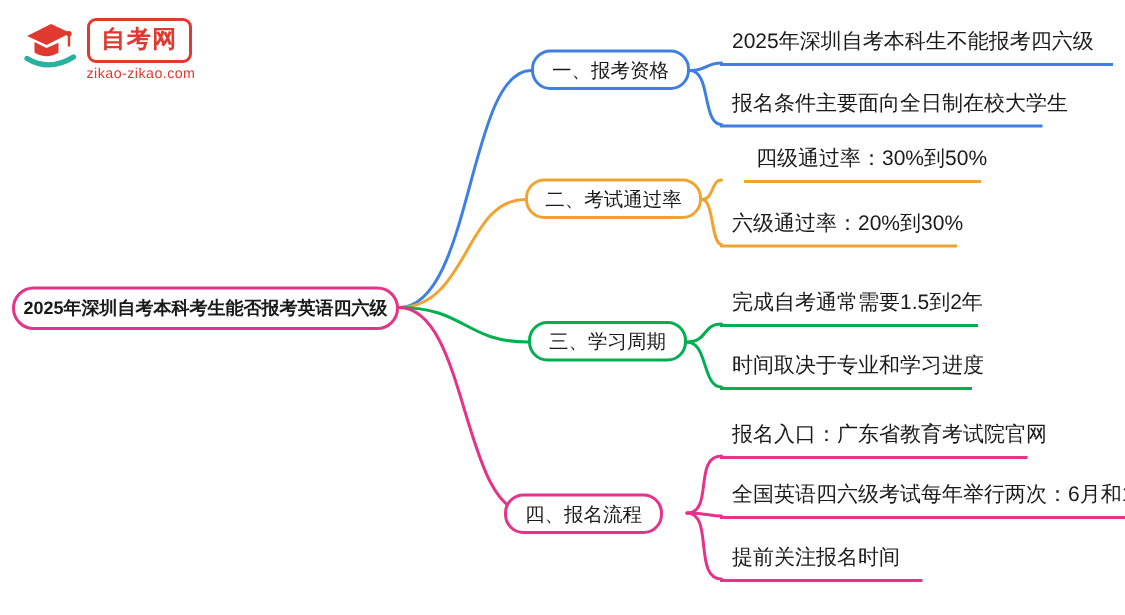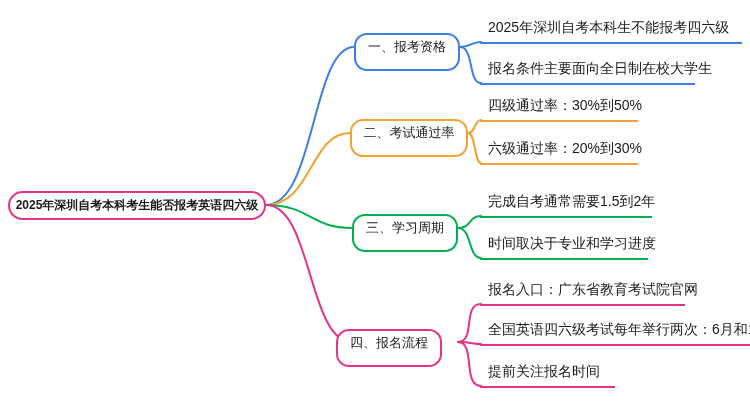--- a/index.html
+++ b/index.html
@@ -21,45 +21,58 @@
   }
   
   svg.connectors{position:absolute;left:0;top:0;width:750px;height:410px;}
   svg.connectors path{fill:none;stroke-width:2;stroke-linecap:round;}
   
   .node{
     position:absolute;background:#fff;border:2px solid #888;border-radius:14px;
     text-align:center;white-space:nowrap;box-sizing:border-box;z-index:2;
   }
   .root-node{left:8px;top:191px;width:258px;height:29px;font-size:12px;font-weight:600;line-height:25px;border-radius:15px;padding:0 4px;}
-  .branch-node{height:38px;font-size:13px;line-height:23px;border-radius:13px;}
+  .branch-node{height:27px;font-size:13px;line-height:23px;border-radius:13px;}
   .b1{left:354px;top:33px;width:106px;}
   .b2{left:350px;top:119px;width:118px;}
   .b3{left:352px;top:214px;width:106px;}
   .b4{left:336px;top:329px;width:106px;}
   
   .leaf{
     position:absolute;left:480px;box-sizing:border-box;white-space:nowrap;
     font-size:14px;padding:0 0 5px 8px;border-bottom:2px solid #888;z-index:2;
   }
   .l11{top:19px;width:262px;}
   .l12{top:60px;width:215px;}
-  .l21{top:97px;width:158px;}
+  .l21{top:97px;width:158px;margin-left:16px;}
   .l22{top:140px;width:158px;}
   .l31{top:193px;width:172px;}
   .l32{top:235px;width:168px;}
   .l41{top:281px;width:205px;}
   .l42{top:321px;width:272px;}
   .l43{top:363px;width:135px;}
 </style>
 </head>
 <body>
 
 <div class="canvas">
 
+  <div class="logo">
+    <svg class="logo-icon" width="42" height="40" viewBox="0 0 42 40">
+      <path d="M6 14 L22 6 L35 12 L19 20 Z" fill="#e0392f"></path>
+      <path d="M11 18 L19 22 L27 18.5 L27 25 Q19 30 11 25 Z" fill="#e0392f"></path>
+      <path d="M6 29 Q21 38 37 28" stroke="#29b1a0" stroke-width="3.5" fill="none" stroke-linecap="round"></path>
+      <circle cx="34" cy="12.5" r="1.8" fill="#e0392f"></circle>
+      <path d="M34 13 L34 21" stroke="#e0392f" stroke-width="1.6"></path>
+    </svg>
+    <div class="logo-box">
+      <span class="logo-name">自考网</span>
+    </div>
+    <div class="logo-domain">zikao-zikao.com</div>
+  </div>
 
   <svg class="connectors">
     <path d="M266,205 C315,205 312,47 354,47" stroke="#3d7fe3"></path>
     <path d="M266,205 C312,205 310,133 350,133" stroke="#f0a330"></path>
     <path d="M266,205 C310,205 310,228 352,228" stroke="#00b050"></path>
     <path d="M266,205 C312,205 308,342 352,342" stroke="#e5338a"></path>
 
     <path d="M460,47 C472,47 470,42 481,42" stroke="#3d7fe3"></path>
     <path d="M460,47 C474,47 468,83 481,83" stroke="#3d7fe3"></path>
     <path d="M468,133 C476,133 474,120 481,120" stroke="#f0a330"></path>

